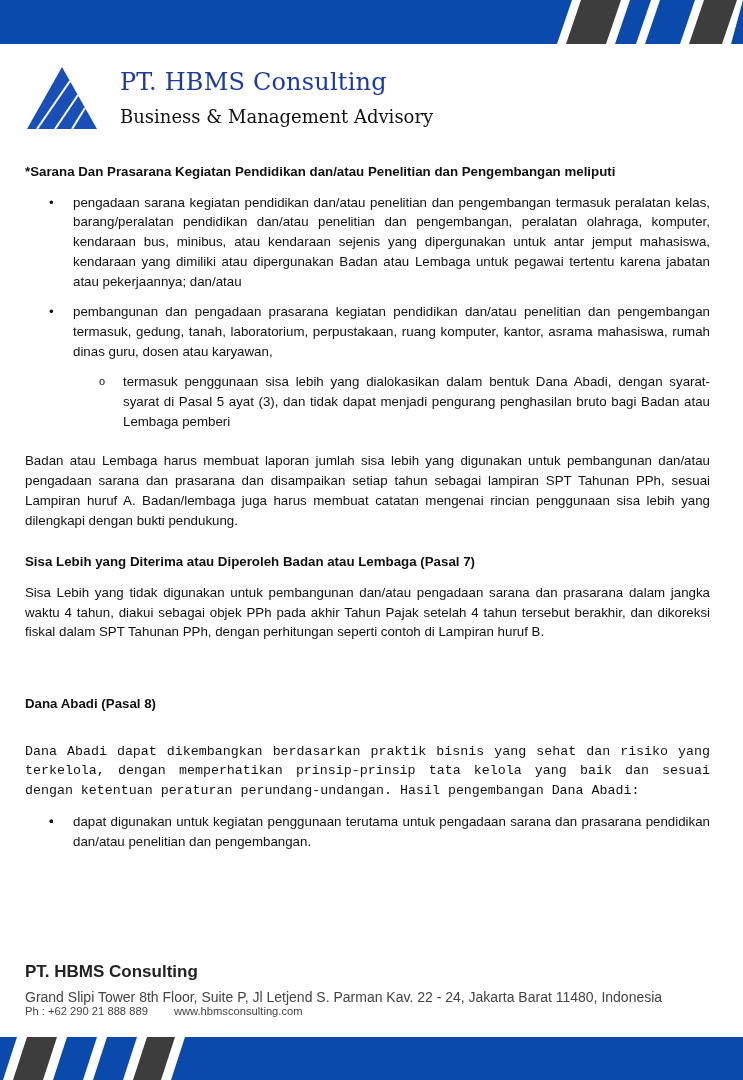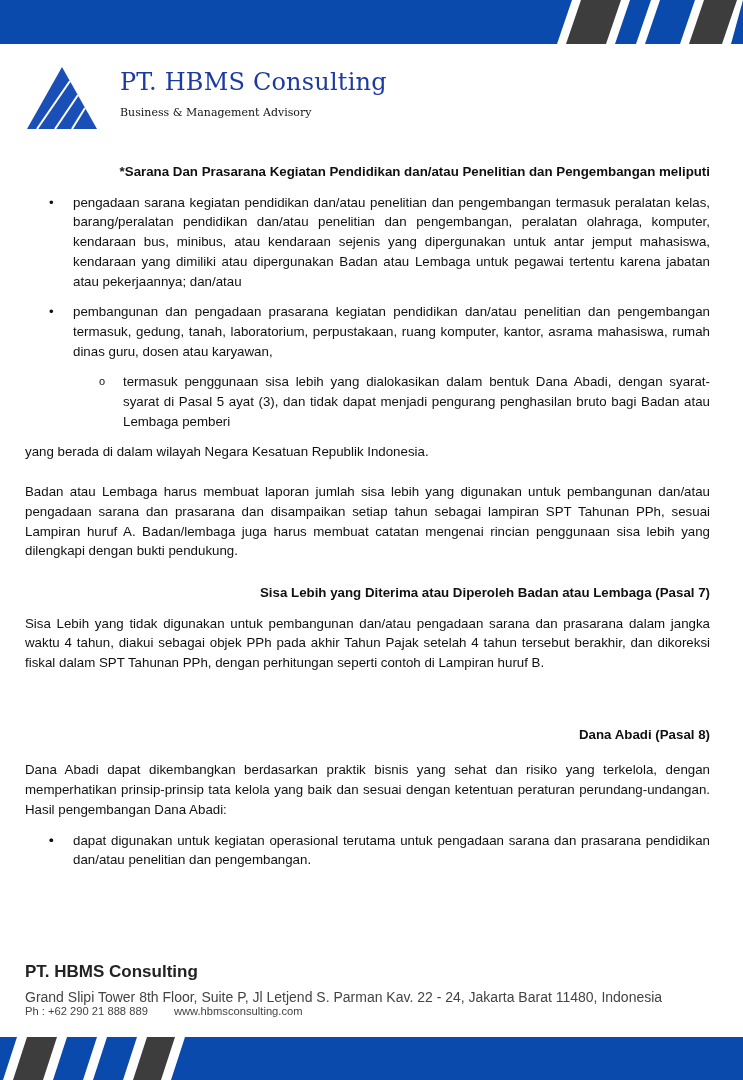--- a/index.html
+++ b/index.html
@@ -5,24 +5,24 @@
   * { margin:0; padding:0; box-sizing:border-box; }
   html, body { width:743px; height:1080px; background:#fff; overflow:hidden; }
   body { position:relative; font-family:"Liberation Sans", sans-serif; color:#111; }
 
   .top-band { position:absolute; left:0; top:0; width:743px; height:44px; overflow:hidden; }
   .bottom-band { position:absolute; left:0; top:1037px; width:743px; height:43px; overflow:hidden; }
   .top-band svg, .bottom-band svg { display:block; }
 
   .logo { position:absolute; left:27px; top:67px; width:70px; height:62px; }
   .brand-title { position:absolute; left:120px; top:68px; font-family:"DejaVu Serif", serif; font-size:24px; color:#1c3aa0; letter-spacing:0.2px; }
-  .brand-sub { position:absolute; left:120px; top:106px; font-family:"DejaVu Serif", serif; font-size:11px; color:#111; }
+  .brand-sub { position:absolute; left:120px; top:106px; font-family:"DejaVu Serif", serif; font-size:18px; color:#111; }
 
   .content { position:absolute; left:25px; top:162px; width:685px; font-size:13.3px; line-height:19.7px; }
-  .h { font-weight:bold; font-size:13.3px;text-align:right; }
+  .h { font-weight:bold; font-size:13.3px; }
   .p { text-align:justify; }
   ul.bul { list-style:none; }
   ul.bul li { position:relative; padding-left:48px; text-align:justify; }
   ul.bul li .dot { position:absolute; left:24px; top:0; }
   ul.sub li { padding-left:98px; }
   ul.sub li .dot { left:74px; font-size:11px; }
 
   .footer-name { position:absolute; left:25px; top:962px; font-size:17px; font-weight:bold; color:#222; }
   .footer-addr { position:absolute; left:25px; top:989px; font-size:14px; color:#444; }
   .footer-contact { position:absolute; left:25px; top:1005px; font-size:11.2px; color:#444; }
@@ -65,37 +65,36 @@
       <span class="dot">•</span>
       <span>pembangunan dan pengadaan prasarana kegiatan pendidikan dan/atau penelitian dan pengembangan termasuk, gedung, tanah, laboratorium, perpustakaan, ruang komputer, kantor, asrama mahasiswa, rumah dinas guru, dosen atau karyawan,</span>
     </li>
   </ul>
   <ul class="bul sub" style="margin-top:11px;">
     <li>
       <span class="dot">o</span>
       <span>termasuk penggunaan sisa lebih yang dialokasikan dalam bentuk Dana Abadi, dengan syarat-syarat di Pasal 5 ayat (3), dan tidak dapat menjadi pengurang penghasilan bruto bagi Badan atau Lembaga pemberi</span>
     </li>
   </ul>
-  <div class="p" style="margin-top:11px;">yang berada di dalam wilayah Negara Kesatuan Republik Indonesia.</div>
 
   <div class="p" style="margin-top:20px;">Badan atau Lembaga harus membuat laporan jumlah sisa lebih yang digunakan untuk pembangunan dan/atau pengadaan sarana dan prasarana dan disampaikan setiap tahun sebagai lampiran SPT Tahunan PPh, sesuai Lampiran huruf A. Badan/lembaga juga harus membuat catatan mengenai rincian penggunaan sisa lebih yang dilengkapi dengan bukti pendukung.</div>
 
   <div class="h" style="margin-top:22px;">Sisa Lebih yang Diterima atau Diperoleh Badan atau Lembaga (Pasal 7)</div>
   <div class="p" style="margin-top:11px;">Sisa Lebih yang tidak digunakan untuk pembangunan dan/atau pengadaan sarana dan prasarana dalam jangka waktu 4 tahun, diakui sebagai objek PPh pada akhir Tahun Pajak setelah 4 tahun tersebut berakhir, dan dikoreksi fiskal dalam SPT Tahunan PPh, dengan perhitungan seperti contoh di Lampiran huruf B.</div>
 
   <div class="h" style="margin-top:52px;">Dana Abadi (Pasal 8)</div>
-  <div class="p" style="margin-top:16px;">Dana Abadi dapat dikembangkan berdasarkan praktik bisnis yang sehat dan risiko yang terkelola, dengan memperhatikan prinsip-prinsip tata kelola yang baik dan sesuai dengan ketentuan peraturan perundang-undangan. Hasil pengembangan Dana Abadi:</div>
+  <div class="p" style="margin-top:28px;font-family:Liberation Mono, monospace;">Dana Abadi dapat dikembangkan berdasarkan praktik bisnis yang sehat dan risiko yang terkelola, dengan memperhatikan prinsip-prinsip tata kelola yang baik dan sesuai dengan ketentuan peraturan perundang-undangan. Hasil pengembangan Dana Abadi:</div>
 
   <ul class="bul" style="margin-top:11px;">
     <li>
       <span class="dot">•</span>
     </li>
     <li style="margin-top:11px;">
       <span class="dot">•</span>
-      <span>dapat digunakan untuk kegiatan operasional terutama untuk pengadaan sarana dan prasarana pendidikan dan/atau penelitian dan pengembangan.</span>
+      <span>dapat digunakan untuk kegiatan penggunaan terutama untuk pengadaan sarana dan prasarana pendidikan dan/atau penelitian dan pengembangan.</span>
     </li>
   </ul>
 </div>
 
 <div class="footer-name">PT. HBMS Consulting</div>
 <div class="footer-addr">Grand Slipi Tower 8th Floor, Suite P,  Jl Letjend S. Parman Kav. 22 - 24, Jakarta Barat 11480, Indonesia</div>
 <div class="footer-contact">
   <span>Ph : +62 290 21 888 889</span><span class="gap"></span><span>www.hbmsconsulting.com</span>
 </div>
 

